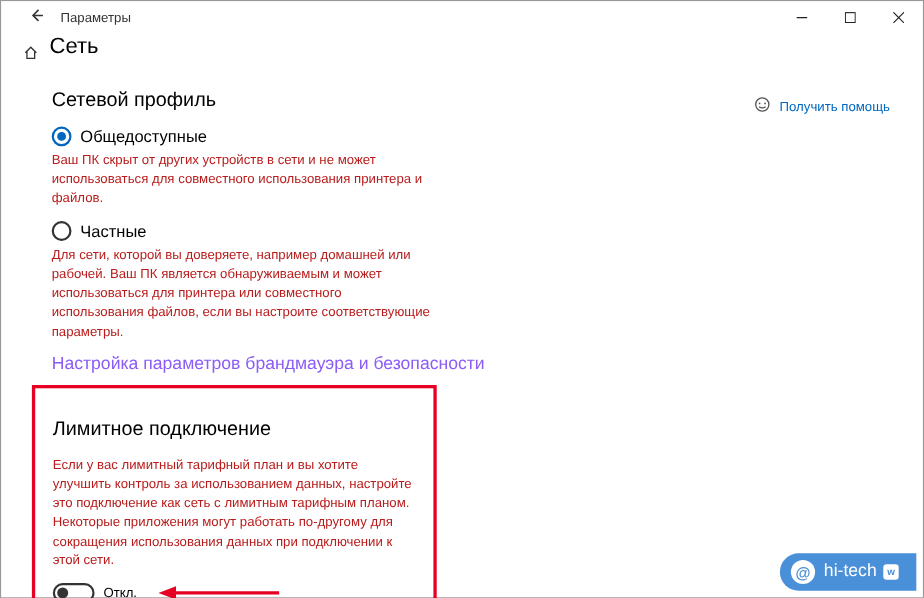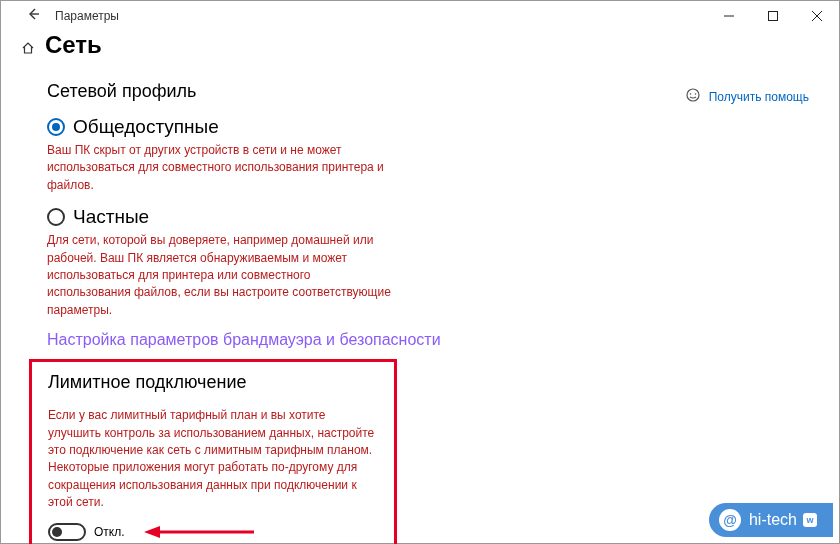--- a/index.html
+++ b/index.html
@@ -5,32 +5,32 @@
   * { box-sizing: border-box; margin: 0; padding: 0; }
   html, body { width: 840px; height: 544px; font-family: "Segoe UI", Arial, sans-serif; background: #fff; color: #000; overflow: hidden; }
   .outer { position: relative; width: 840px; height: 544px; border: 1px solid #999; }
   .titlebar { display: flex; align-items: center; height: 30px; padding-left: 24px; font-size: 12px; color: #333; }
   .win-controls { margin-left: auto; display: flex; }
   .win-btn { width: 44px; height: 30px; display: flex; align-items: center; justify-content: center; font-size: 12px; color: #222; cursor: default; }
   .win-btn svg { stroke: #222; }
   .back-arrow { font-size: 18px; color: #333; margin-right: 14px; }
   .main-wrap { display: flex; padding: 0 20px 0 20px; }
   .home-icon { font-size: 13px; color: #333; margin-right: 10px; margin-top: 10px; }
-  .page-title { font-size: 24px; font-weight: 700; }
+  .page-title { font-size: 20px; font-weight: 400; }
   .content { padding: 0 20px 0 46px; width: 640px; }
   .section-h { font-size: 18px; font-weight: 400; margin-top: 22px; margin-bottom: 14px; }
   .radio-row { display: flex; align-items: center; margin-bottom: 4px; }
   .radio-outer { width: 18px; height: 18px; border: 2px solid #0067c0; border-radius: 50%; display: flex; align-items: center; justify-content: center; margin-right: 8px; cursor: pointer; }
   .radio-outer.unchecked { border-color: #333; }
   .radio-inner { width: 8px; height: 8px; background: #0067c0; border-radius: 50%; }
-  .radio-label { font-size: 19px; }
+  .radio-label { font-size: 15px; }
   .desc { font-size: 12px; color: #b91c1c; line-height: 1.45; max-width: 350px; margin-bottom: 12px; }
   .link { color: #8b5cf6; font-size: 16px; cursor: pointer; display: inline-block; }
   .highlight-box { border: 3px solid #e60023; padding: 10px 16px 14px 16px; margin-top: 10px; width: 368px; margin-left: -18px; }
-  .highlight-box .section-h { margin-top: 0; }
+  .highlight-box .section-h { margin-top: 16px; }
   .toggle-label { font-size: 12px; margin-bottom: 6px; margin-top: 4px; }
   .toggle-row { display: flex; align-items: center; margin-bottom: 10px; position: relative; }
   .toggle { width: 38px; height: 18px; border: 2px solid #333; border-radius: 11px; position: relative; cursor: pointer; margin-right: 8px; }
   .toggle-knob { width: 10px; height: 10px; background: #333; border-radius: 50%; position: absolute; left: 2px; top: 2px; }
   .toggle-state { font-size: 12px; }
   .arrow-annot { position: absolute; left: 96px; top: 2px; }
   .help-link { position: absolute; right: 30px; top: 86px; display: flex; align-items: center; color: #0067c0; font-size: 12px; cursor: pointer; }
   .help-link .icon { margin-right: 8px; color: #444; }
   .watermark { position: absolute; right: 6px; bottom: 6px; background: #4a90d9; color: #fff; padding: 6px 16px 6px 10px; border-radius: 20px 0 0 20px; font-size: 16px; display: flex; align-items: center; }
   .watermark .at { background: #fff; color: #4a90d9; width: 22px; height: 22px; border-radius: 50%; display: flex; align-items: center; justify-content: center; font-weight: bold; margin-right: 8px; font-size: 14px; }

